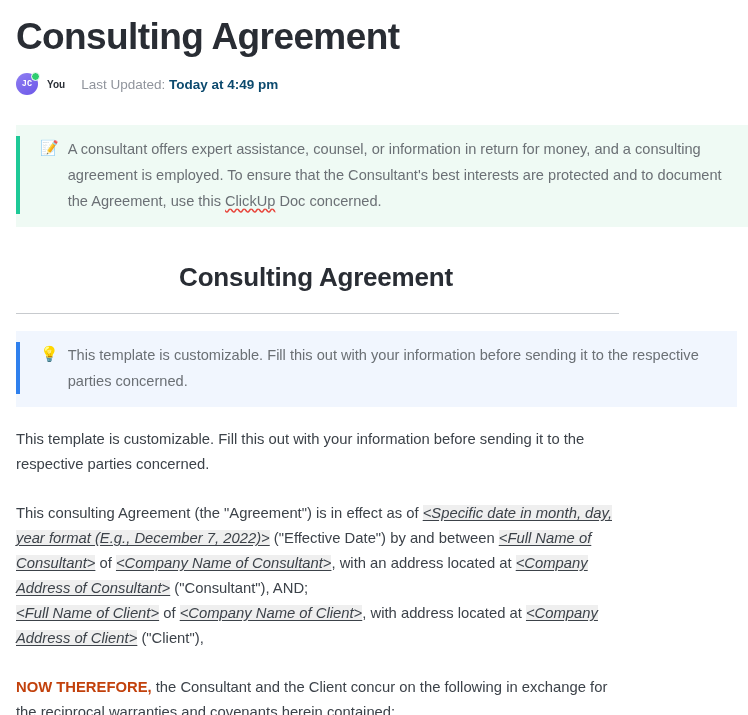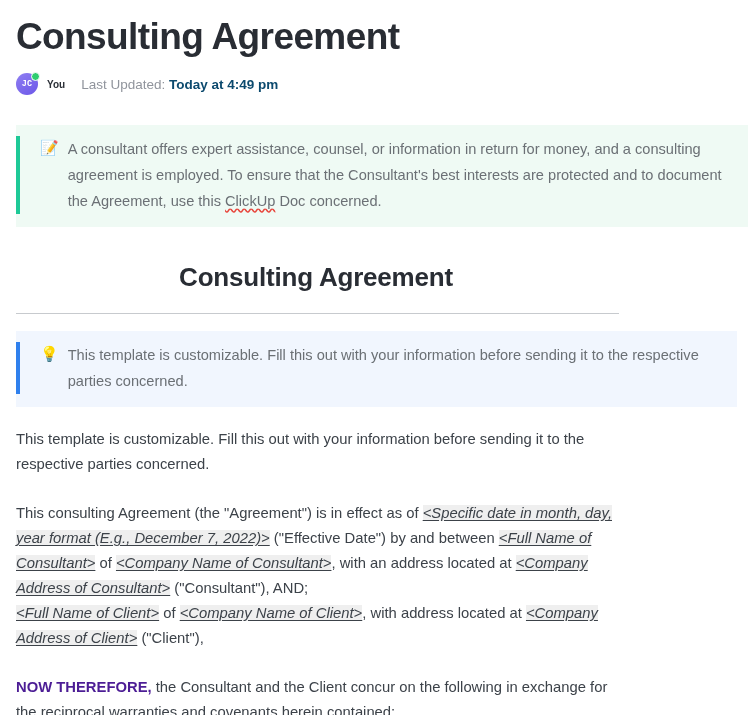--- a/index.html
+++ b/index.html
@@ -151,21 +151,21 @@
 
   
   .body-block { padding: 0 16px; }
   p.para {
     margin: 0;
     font-size: 14.8px;
     line-height: 25px;
     color: #3c4249;
   }
   p.para + p.para { margin-top: 24px; }
-  .para b { font-weight: 700; color: #4c1d95; }
+  .para b { font-weight: 700; color: #c2410c; }
 
   
   .ph {
     background: #efefef;
     font-style: italic;
     text-decoration: underline;
     text-underline-offset: 2px;
     color: #3c4249;
     box-decoration-break: clone;
     -webkit-box-decoration-break: clone;

